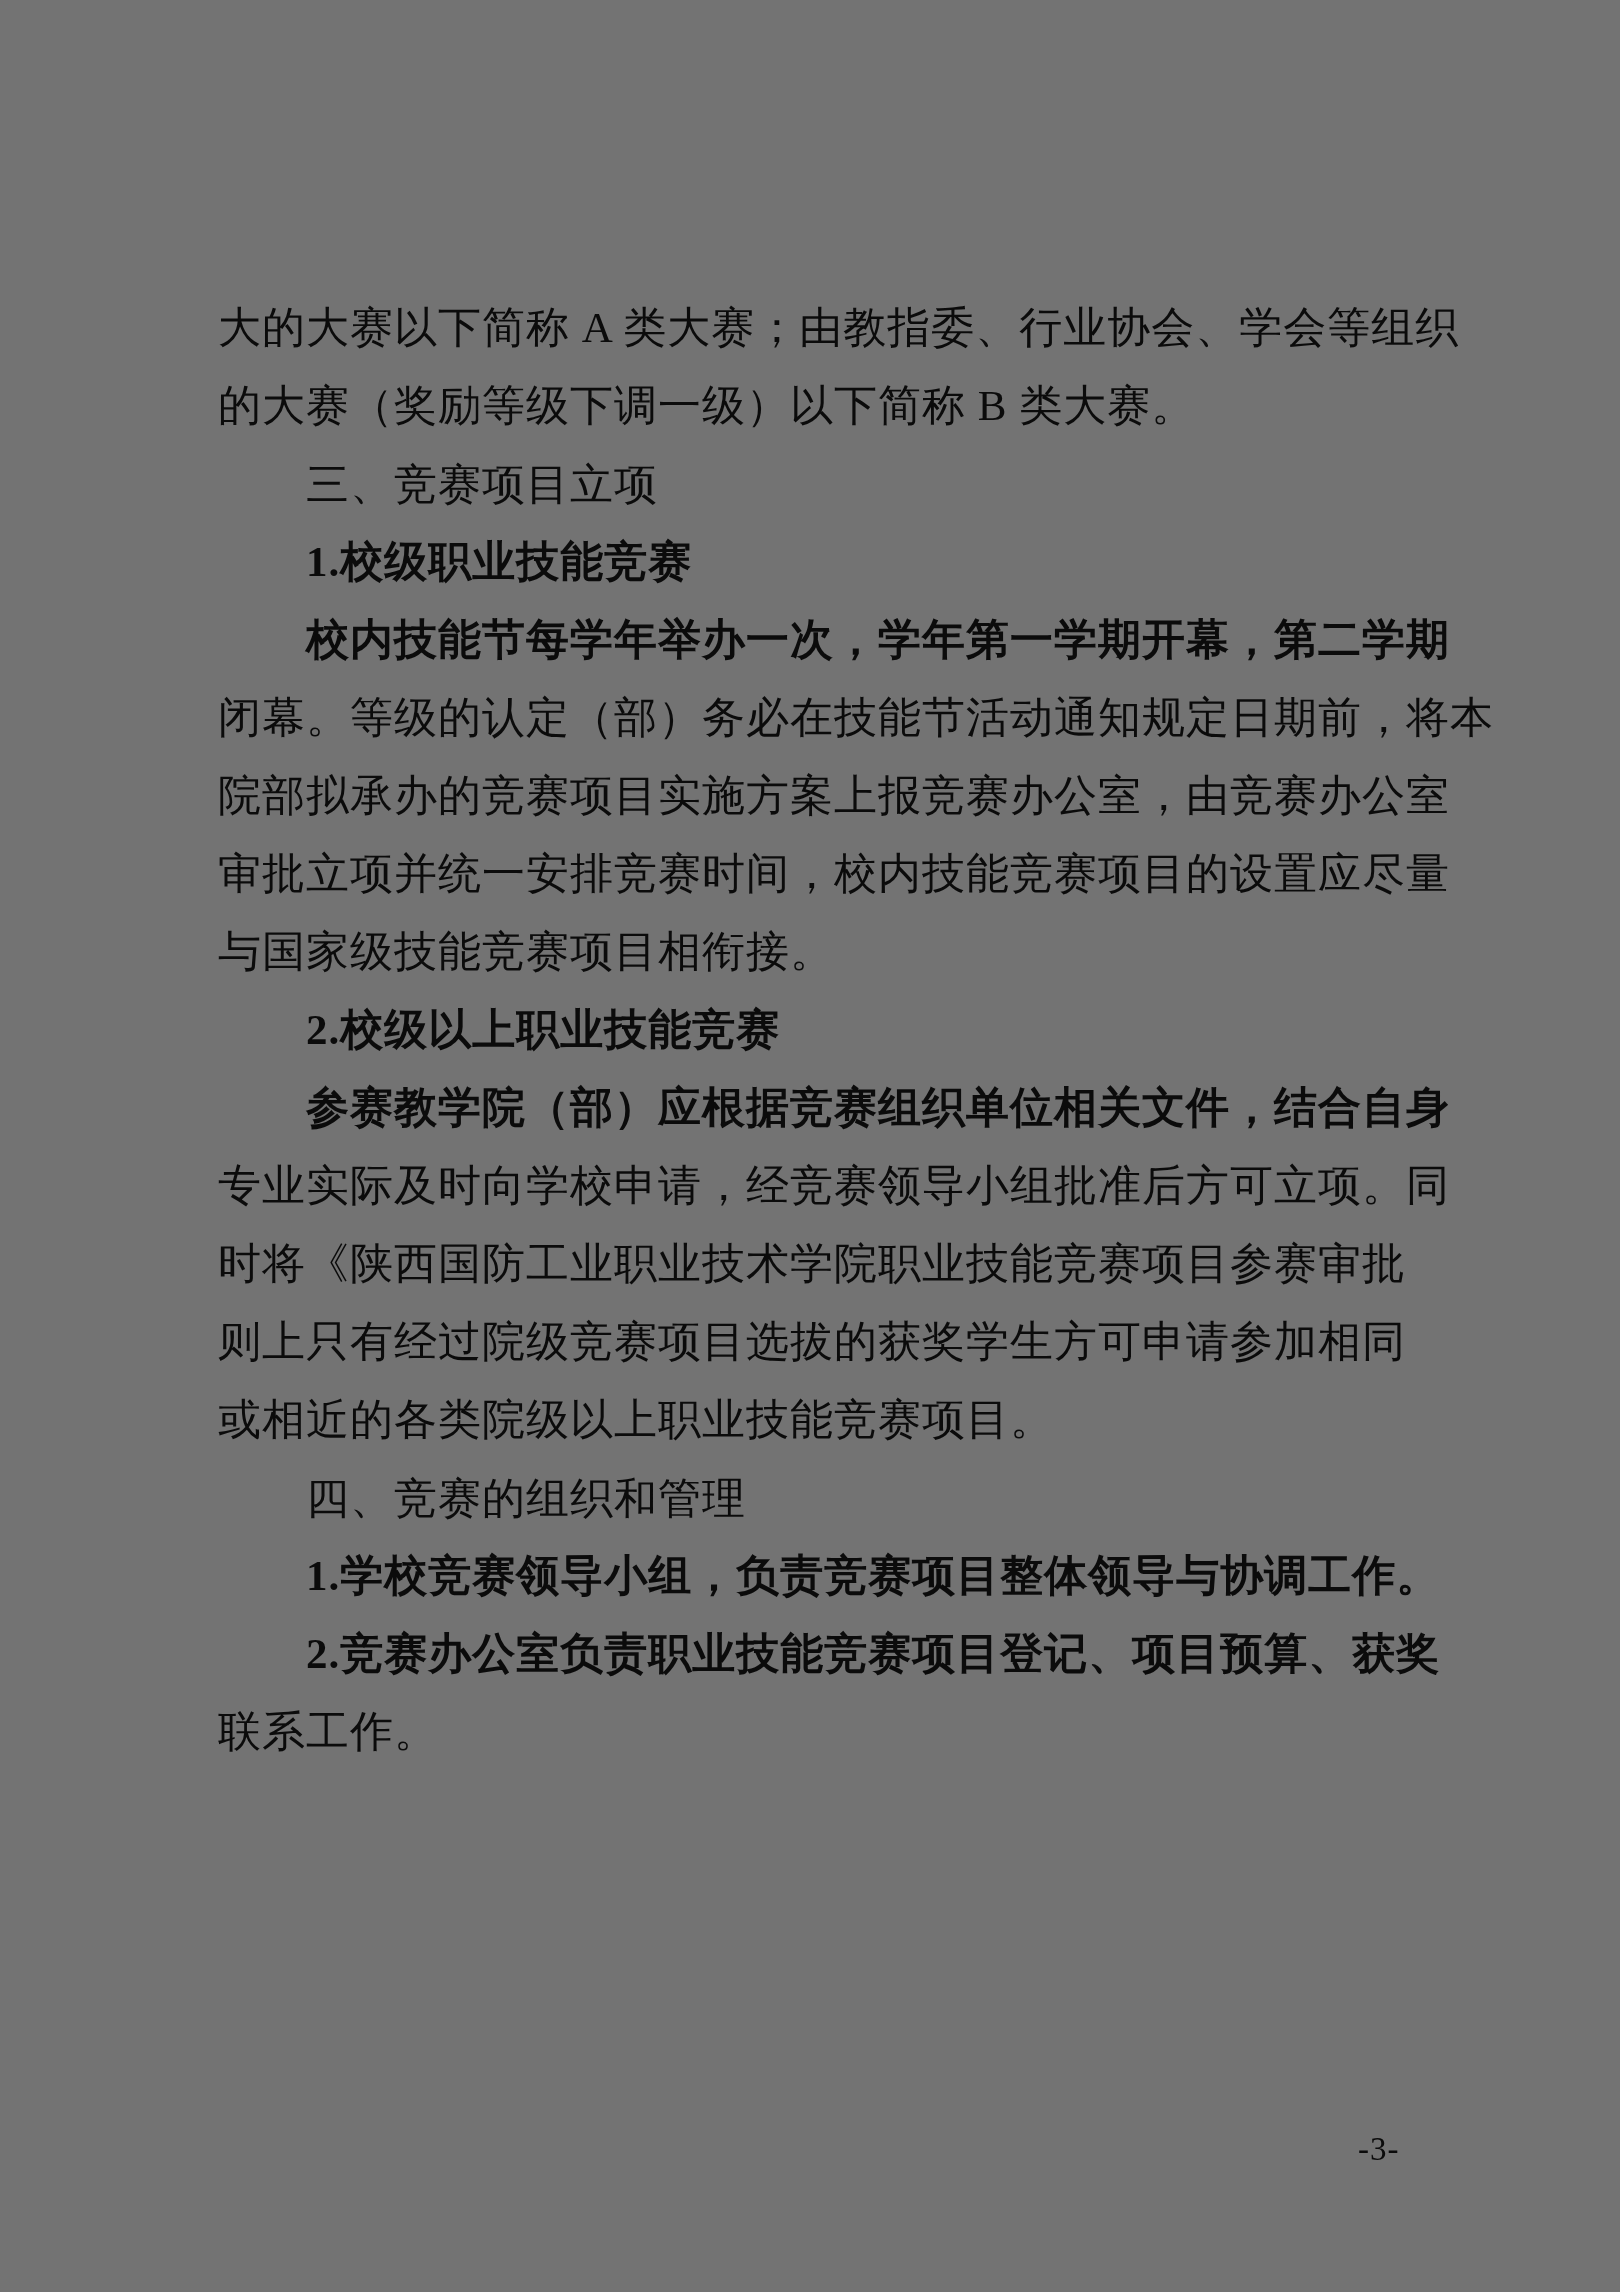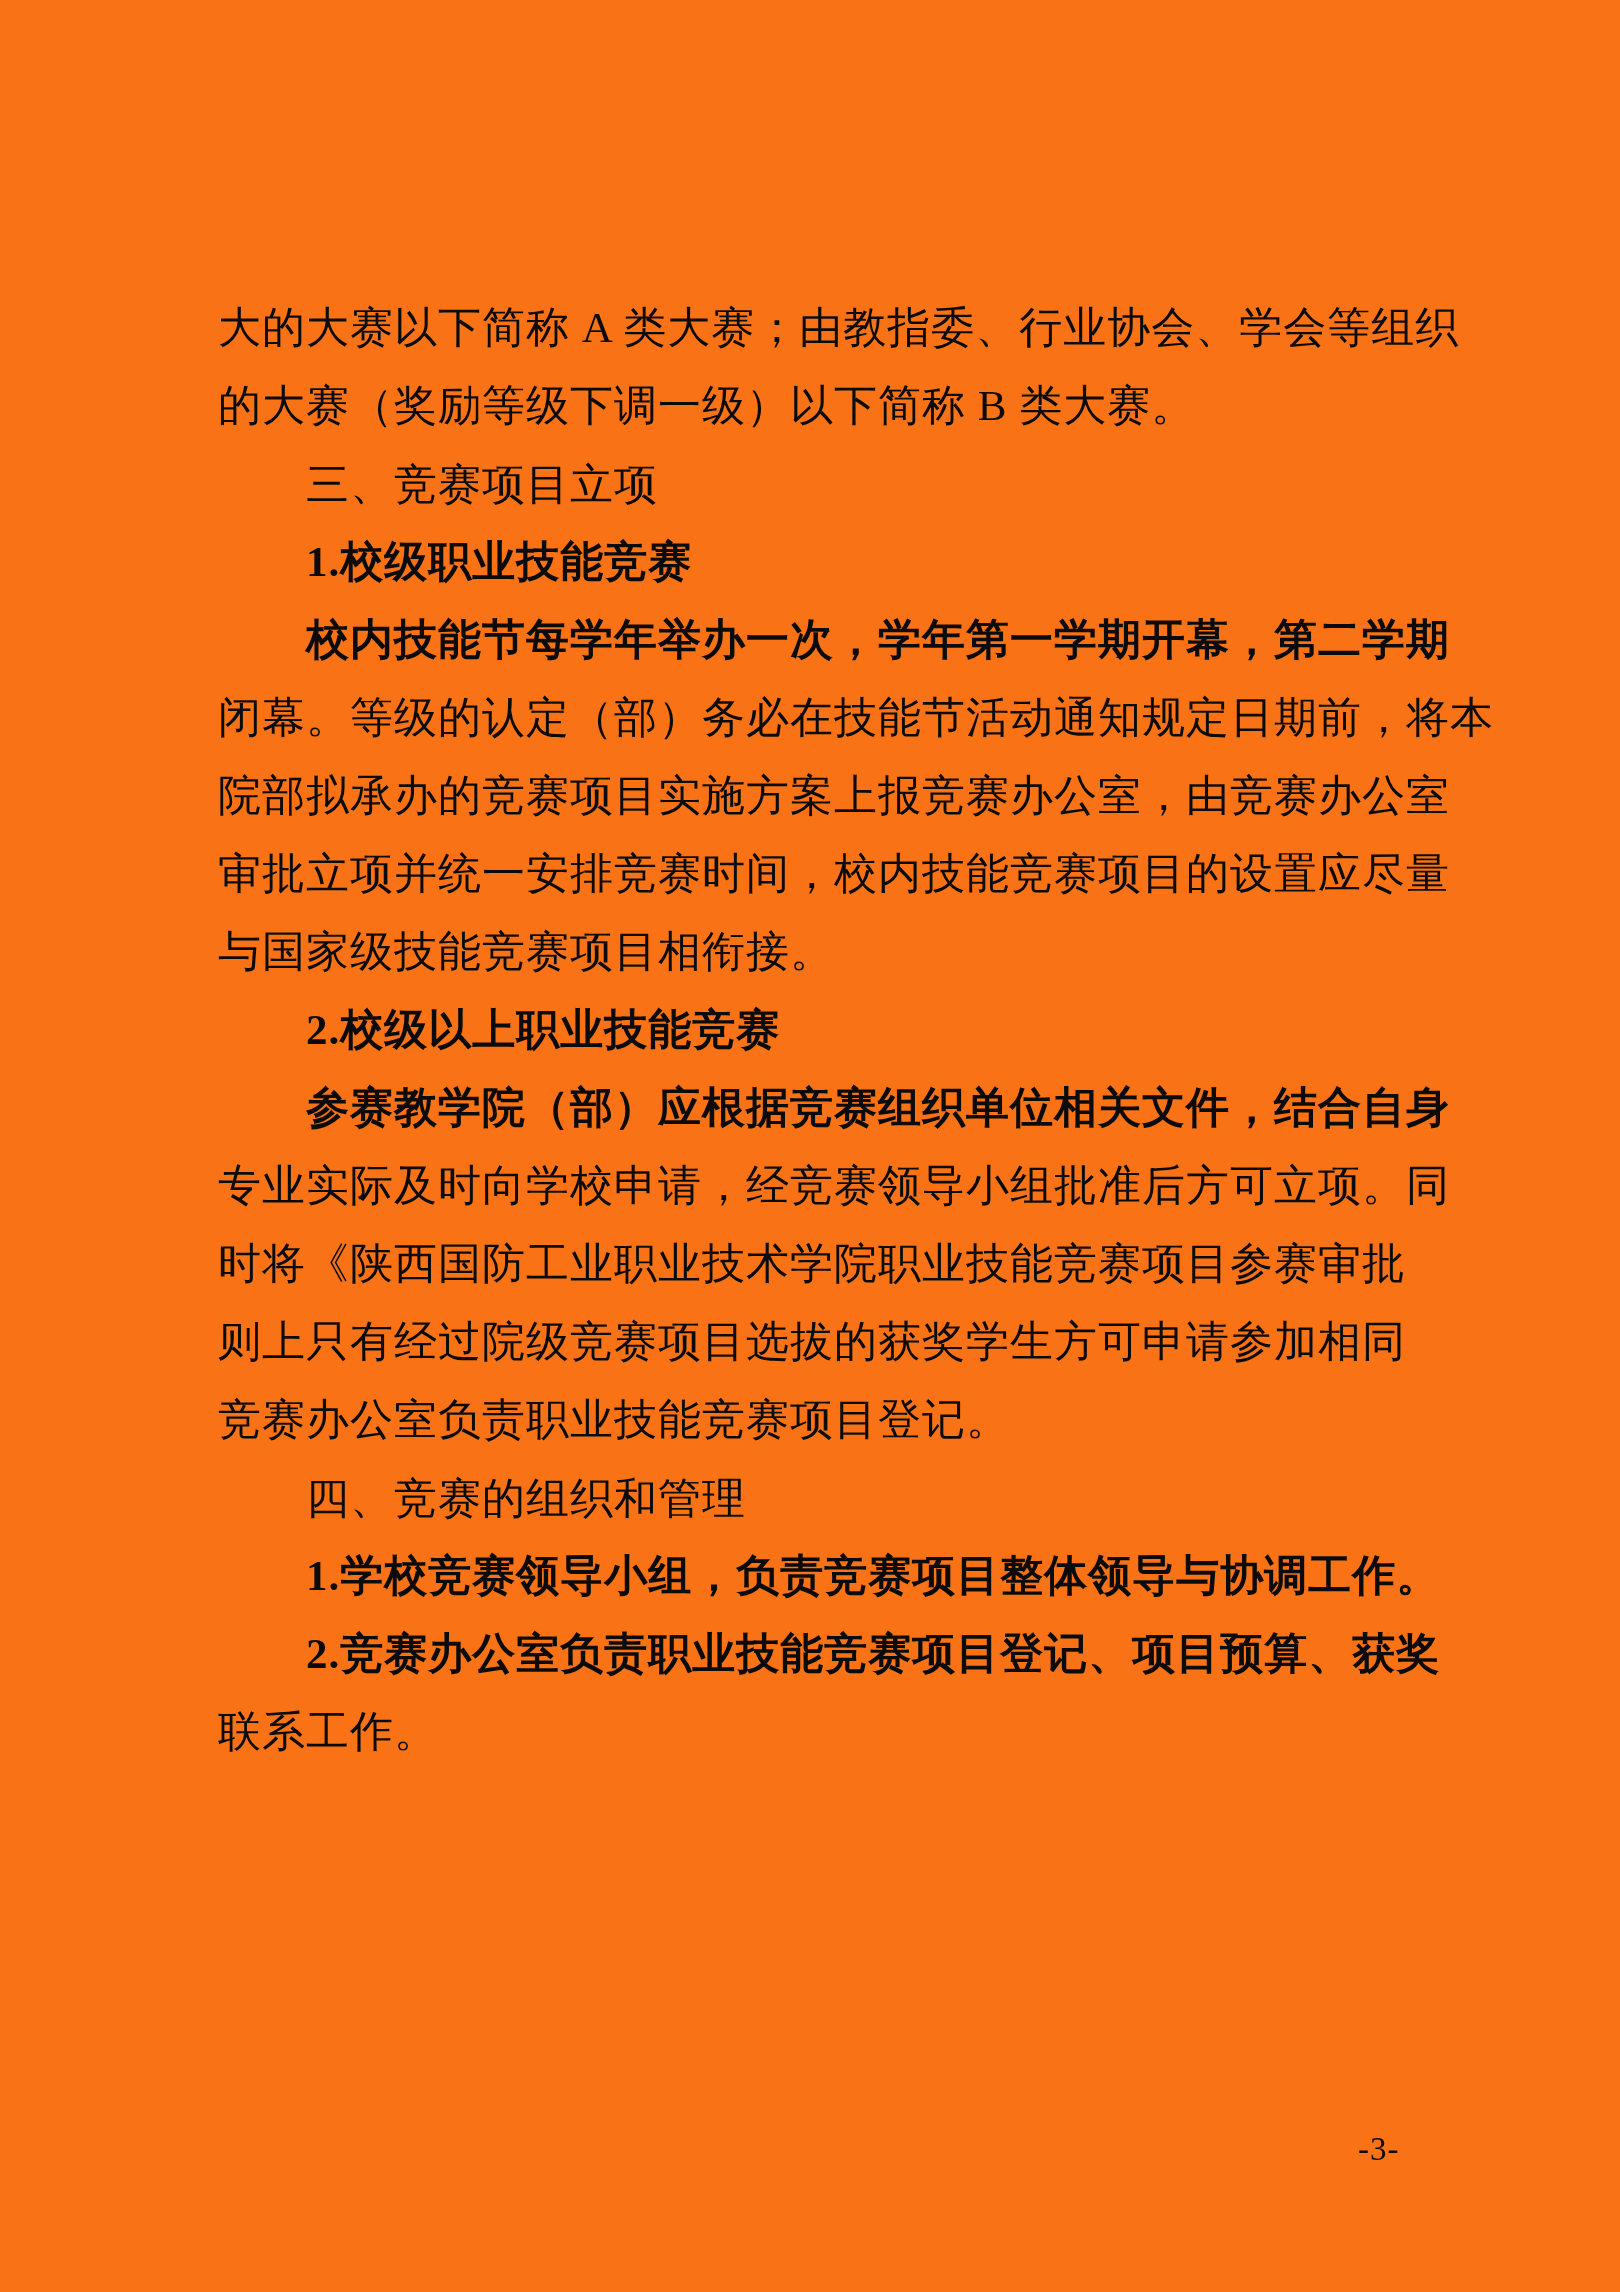--- a/index.html
+++ b/index.html
@@ -4,21 +4,21 @@
 <style>
   html, body {
     margin: 0;
     padding: 0;
     background: #ffffff;
   }
   .page {
     position: relative;
     width: 1620px;
     height: 2293px;
-    background: #f97316;
+    background: #737373;
     overflow: hidden;
     font-family: "Liberation Serif", "DejaVu Serif", serif;
     color: #0b0b0b;
   }
   .content {
     position: absolute;
     left: 218px;
     top: 289px;
     width: 1284px;
   }
@@ -63,21 +63,21 @@
     <div class="line indent">校内技能节每学年举办一次，学年第一学期开幕，第二学期</div>
     <div class="line">闭幕。等级的认定（部）务必在技能节活动通知规定日期前，将本</div>
     <div class="line">院部拟承办的竞赛项目实施方案上报竞赛办公室，由竞赛办公室</div>
     <div class="line">审批立项并统一安排竞赛时间，校内技能竞赛项目的设置应尽量</div>
     <div class="line">与国家级技能竞赛项目相衔接。</div>
     <div class="line indent">2.校级以上职业技能竞赛</div>
     <div class="line indent">参赛教学院（部）应根据竞赛组织单位相关文件，结合自身</div>
     <div class="line">专业实际及时向学校申请，经竞赛领导小组批准后方可立项。同</div>
     <div class="line">时将《陕西国防工业职业技术学院职业技能竞赛项目参赛审批</div>
     <div class="line">则上只有经过院级竞赛项目选拔的获奖学生方可申请参加相同</div>
-    <div class="line">竞赛办公室负责职业技能竞赛项目登记。</div>
+    <div class="line">或相近的各类院级以上职业技能竞赛项目。</div>
     <div class="line heading indent">四、竞赛的组织和管理</div>
     <div class="line indent">1.学校竞赛领导小组，负责竞赛项目整体领导与协调工作。</div>
     <div class="line indent">2.竞赛办公室负责职业技能竞赛项目登记、项目预算、获奖</div>
     <div class="line">联系工作。</div>
   </div>
 
   <div class="footer-pagenum">-3-</div>
 </div>
 
 

